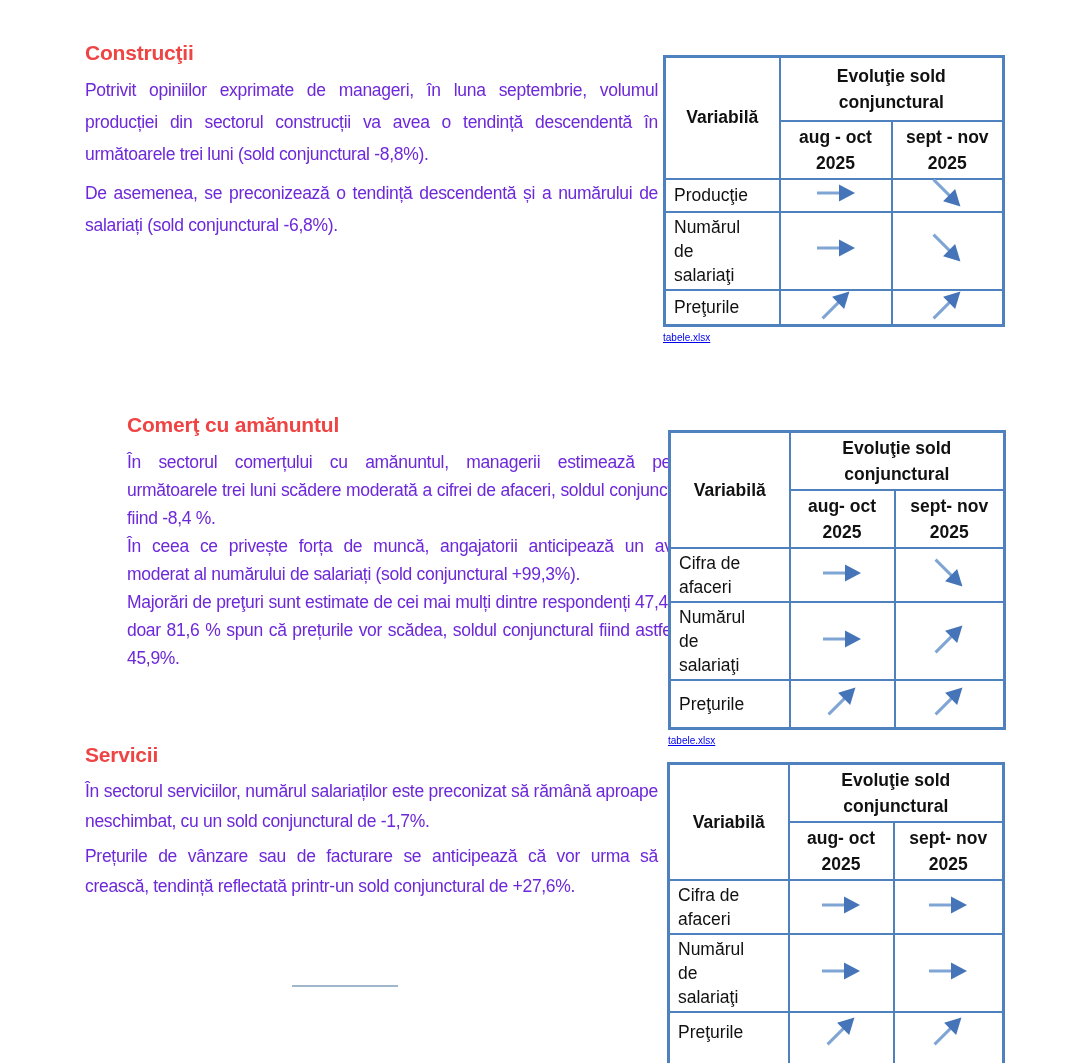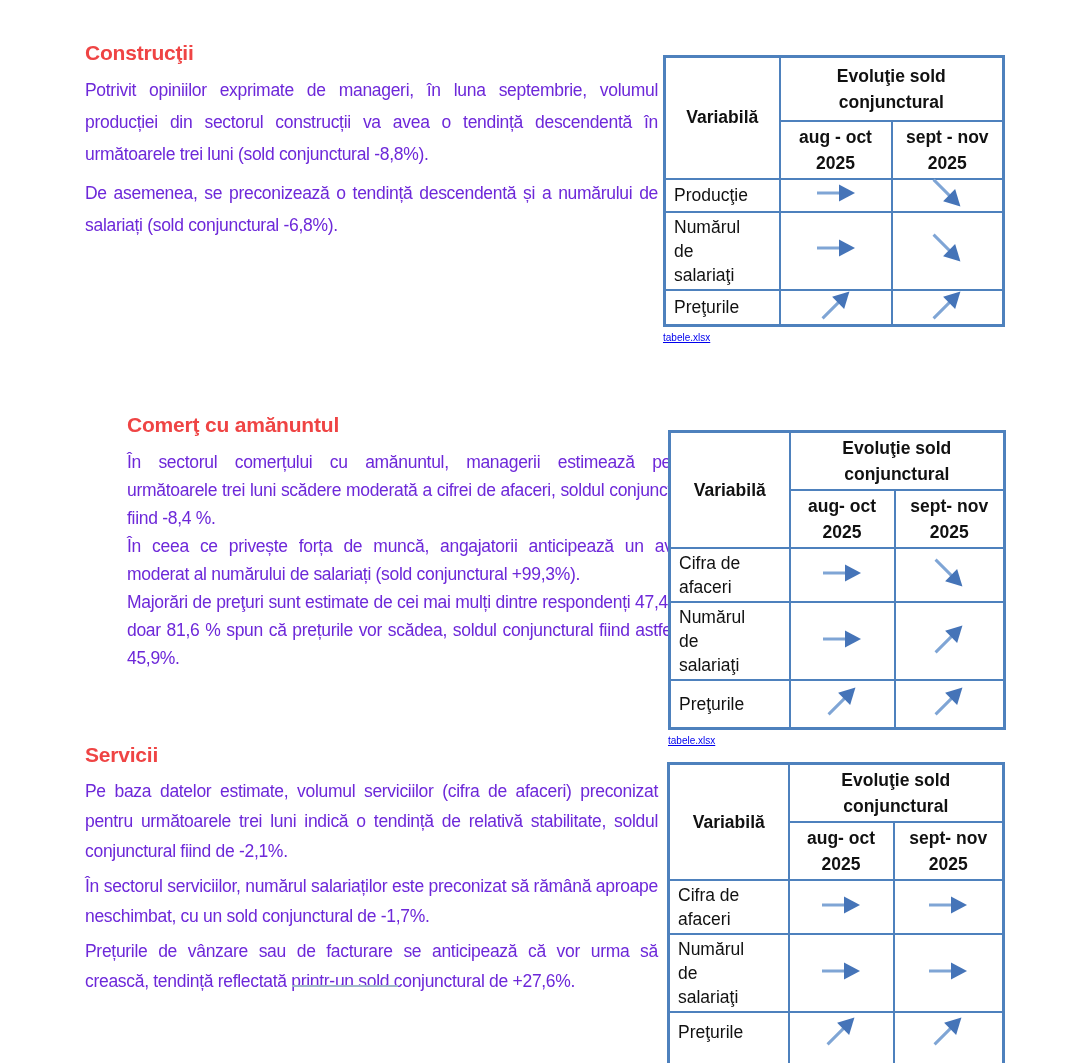--- a/index.html
+++ b/index.html
@@ -210,21 +210,20 @@
                   <polygon points="23,2.5 39,11 23,19.5"></polygon>
                 </svg></span></td>
           </tr>
         </tbody>
     </table>
     <a class="xlsx-link">tabele.xlsx</a>
   </div>
 
   <section class="text-col" id="sec-servicii">
     <h2>Servicii</h2>
-    <p>Pe baza datelor estimate, volumul serviciilor (cifra de afaceri) preconizat pentru următoarele trei luni indică o tendință de relativă stabilitate, soldul conjunctural fiind de -2,1%.</p>
     <p>În sectorul serviciilor, numărul salariaților este preconizat să rămână aproape neschimbat, cu un sold conjunctural de -1,7%.</p>
     <p>Prețurile de vânzare sau de facturare se anticipează că vor urma să crească, tendință reflectată printr-un sold conjunctural de +27,6%.</p>
   </section>
 
   <div class="table-block" id="tbl-servicii">
     <table class="doc-table t3">
       <colgroup>
           <col class="c1">
           <col class="c2">
           <col class="c3">

